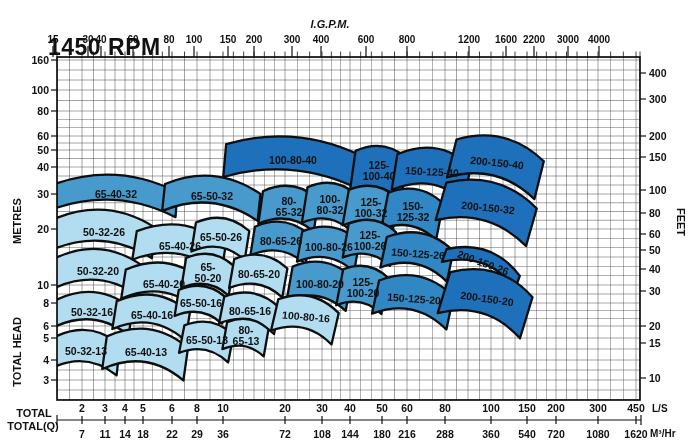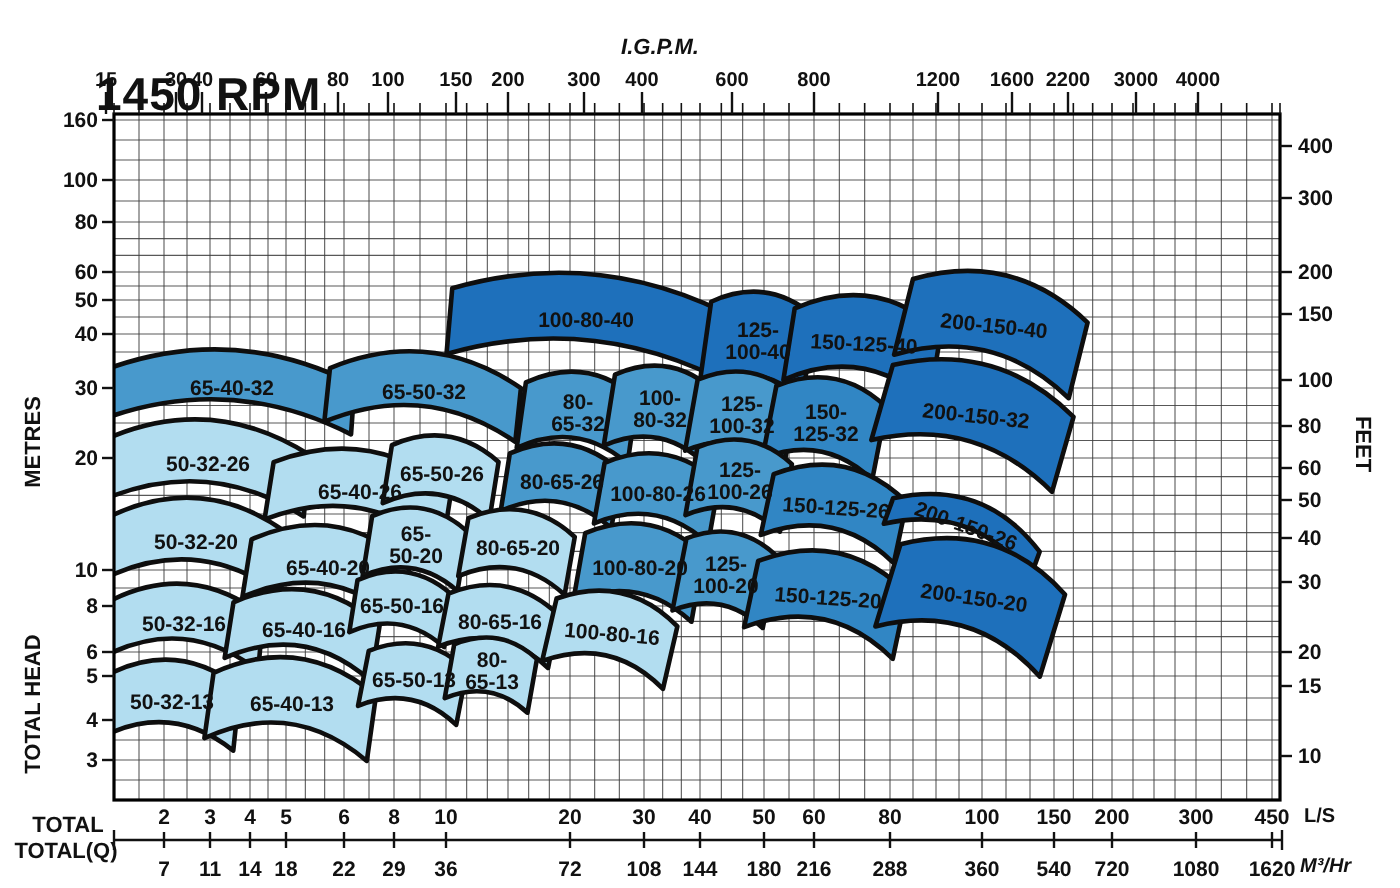--- a/index.html
+++ b/index.html
@@ -18,21 +18,21 @@
 
 <div id="stage">
   <div class="abs title" style="left:48px;top:3px;margin-top:31px;">1450 RPM</div>
   <div class="abs axlbl ctr" style="left:300px;top:18px;width:60px;font-style:italic;">I.G.P.M.</div>
   <div class="abs axlbl ctr rot-ccw" style="left:-20px;top:215px;width:74px;">METRES</div>
   <div class="abs axlbl ctr rot-ccw" style="left:-28px;top:346px;width:90px;">TOTAL HEAD</div>
   <div class="abs axlbl ctr rot-cw" style="left:661px;top:216px;width:40px;">FEET</div>
   <div class="abs axlbl ctr" style="left:8px;top:407px;width:52px;">TOTAL</div>
   <div class="abs axlbl ctr" style="left:2px;top:420px;width:62px;">TOTAL(Q)</div>
   <div class="abs axlbl" style="left:652px;top:403px;font-size:10px;">L/S</div>
-  <div class="abs axlbl" style="left:650px;top:428px;font-size:10px;font-style:italic;">M³/Hr</div>
+  <div class="abs axlbl" style="left:650px;top:428px;font-size:10px;">M³/Hr</div>
   <div class="abs" id="svg-holder" style="left:0;top:0;"><svg width="700" height="444" viewBox="0 0 700 444">
         <defs>
           <clipPath id="plotclip">
             <rect x="57" y="57" width="583" height="343"></rect>
           </clipPath>
         </defs>
         <g clip-path="url(#plotclip)">
           <line x1="57" y1="57" x2="57" y2="400" stroke="#3c3c3c" stroke-width="0.55" opacity="0.85"></line>
           <line x1="69.5" y1="57" x2="69.5" y2="400" stroke="#3c3c3c" stroke-width="0.55" opacity="0.85"></line>
           <line x1="82" y1="57" x2="82" y2="400" stroke="#3c3c3c" stroke-width="0.55" opacity="0.85"></line>

